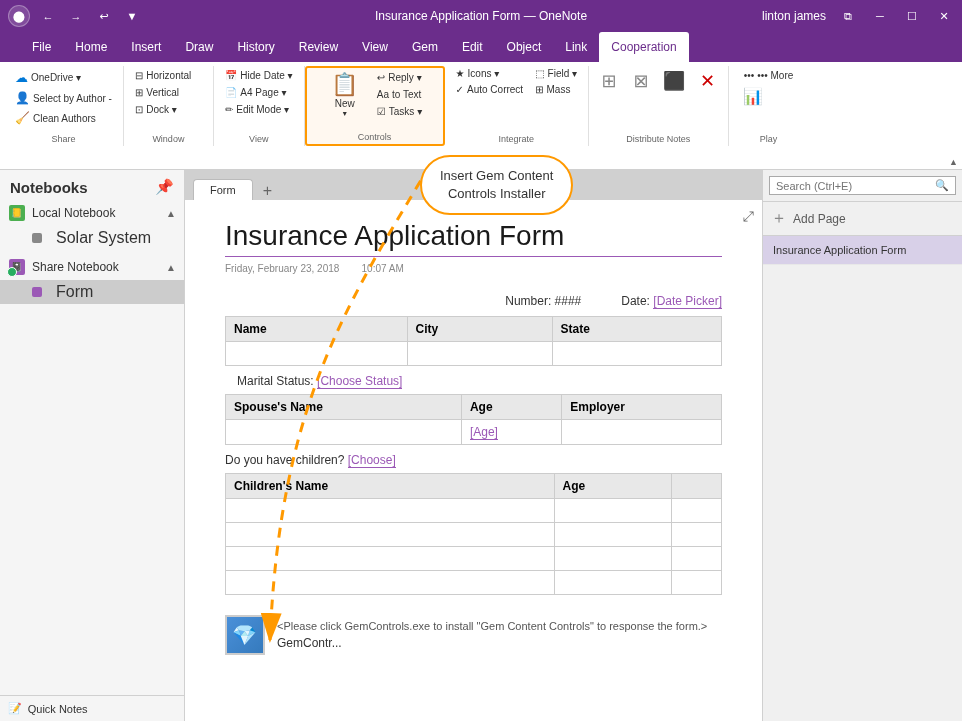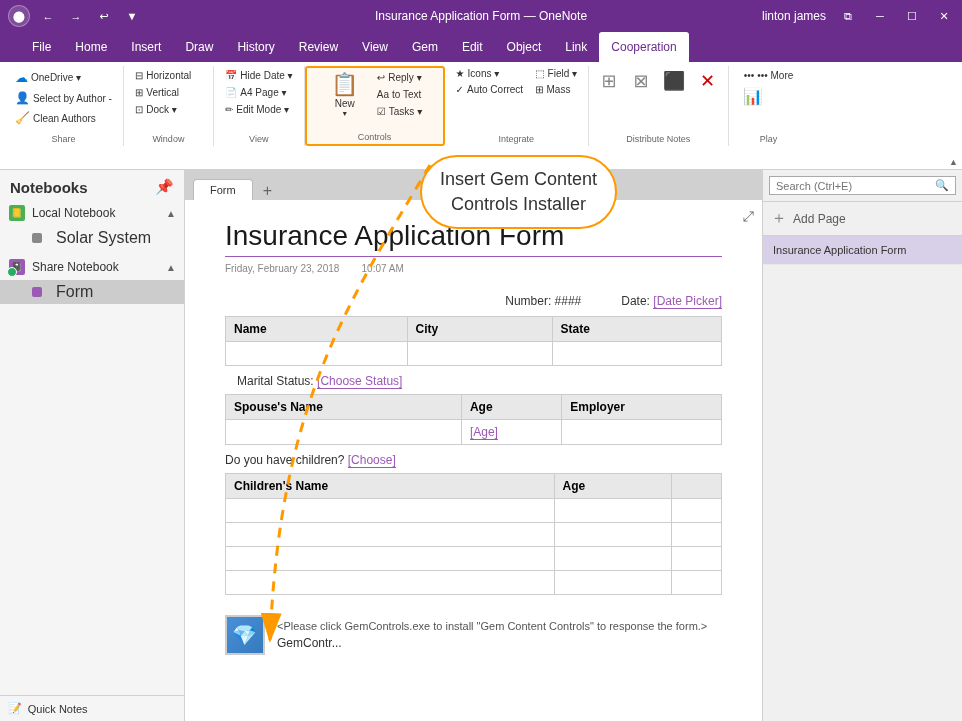--- a/index.html
+++ b/index.html
@@ -356,21 +356,21 @@
 
     
     .callout-bubble {
       position: absolute;
       top: 155px;
       left: 420px;
       background: white;
       border: 2px solid #f90;
       border-radius: 50px;
       padding: 10px 18px;
-      font-size: 18px;
+      font-size: 13px;
       font-weight: 500;
       color: #333;
       text-align: center;
       line-height: 1.4;
       white-space: nowrap;
       z-index: 200;
       pointer-events: none;
     }
 
     .dashed-arrow-svg {

